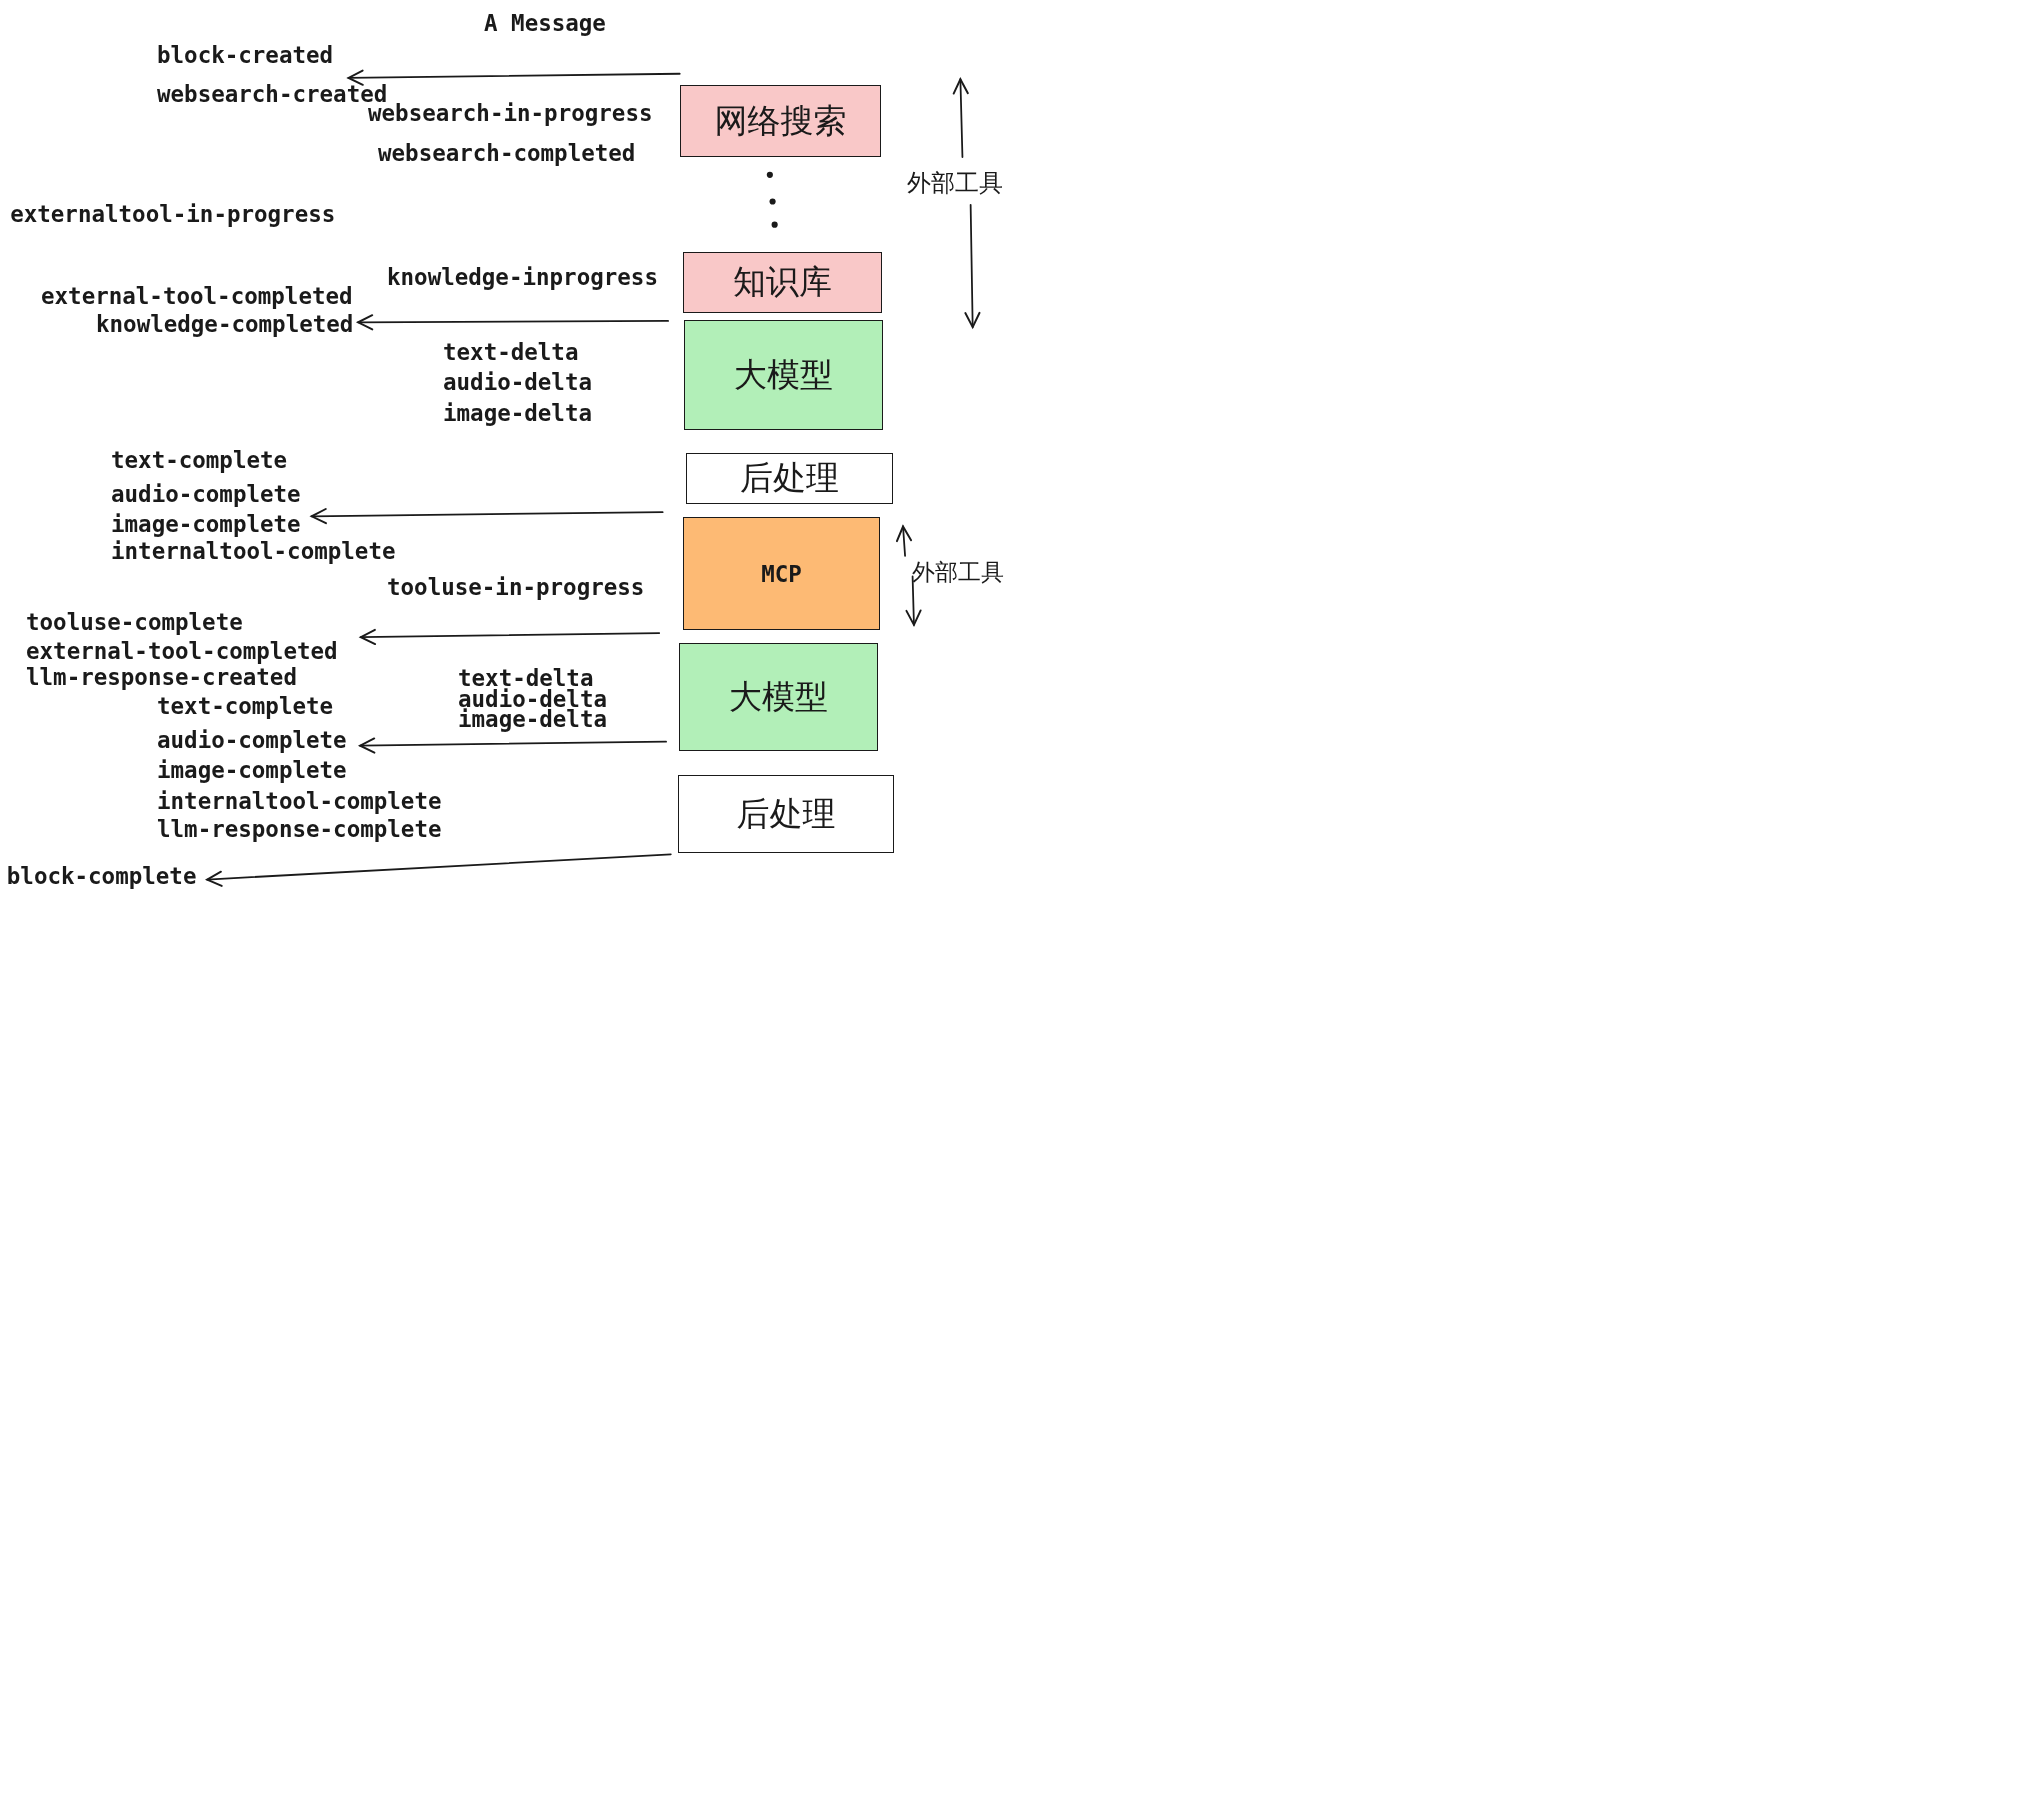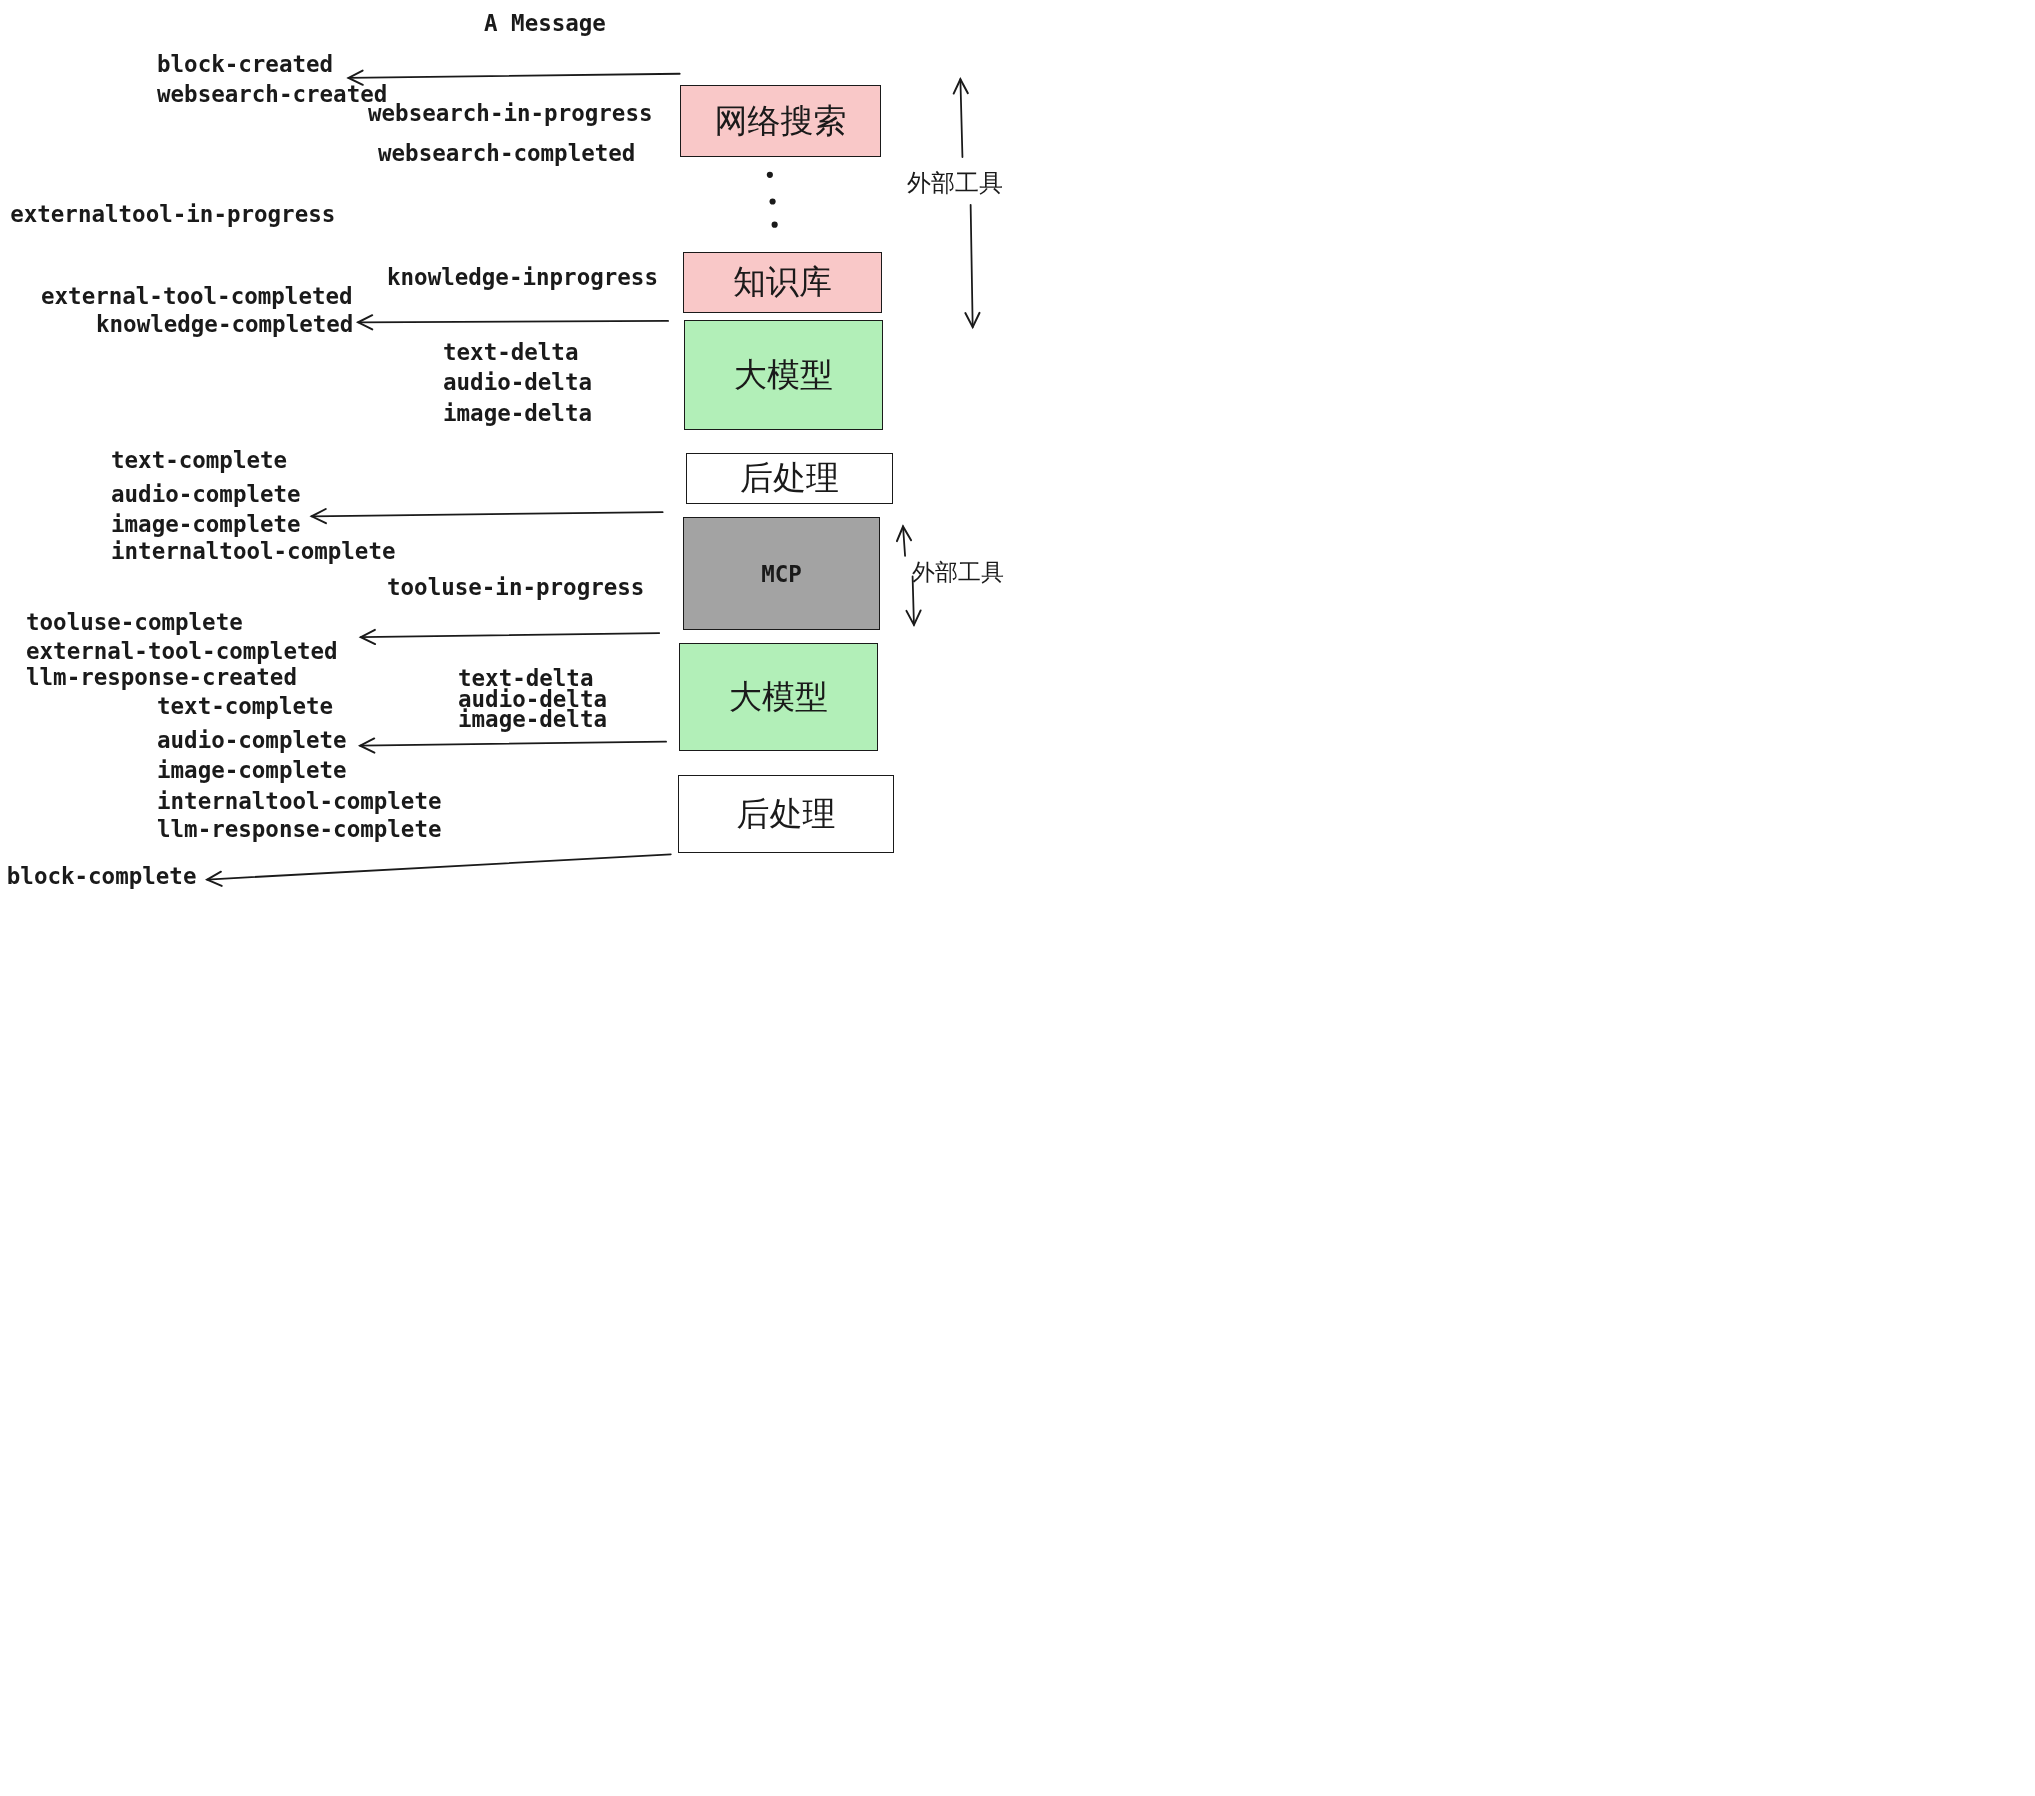--- a/index.html
+++ b/index.html
@@ -44,21 +44,21 @@
   svg.overlay{position:absolute;left:0;top:0;width:1018px;height:898px;pointer-events:none;}
   svg .ln{stroke:#1a1a1a;stroke-width:2.6;fill:none;stroke-linecap:round;}
 </style>
 </head>
 <body>
 
 <div id="canvas">
 
   <div class="title">A Message</div>
 
-  <div class="ev" style="left:157px;top:51px">block-created</div>
+  <div class="ev" style="left:157px;top:42px">block-created</div>
   <div class="ev" style="left:157px;top:81px">websearch-created</div>
   <div class="ev" style="left:368px;top:100px">websearch-in-progress</div>
   <div class="ev" style="left:378px;top:140px">websearch-completed</div>
   <div class="ev" style="left:10.2px;top:201px">externaltool-in-progress</div>
   <div class="ev" style="left:387px;top:264px">knowledge-inprogress</div>
   <div class="ev" style="left:41px;top:283px">external-tool-completed</div>
   <div class="ev" style="left:96px;top:311px">knowledge-completed</div>
   <div class="ev" style="left:443px;top:339px">text-delta</div>
   <div class="ev" style="left:443px;top:369px">audio-delta</div>
   <div class="ev" style="left:443px;top:400px">image-delta</div>
@@ -85,21 +85,21 @@
   </div>
   <div class="box" style="left: 683px; top: 252px; width: 199px; height: 61px; background: rgb(249, 200, 200); text-align: right;">
     <span>知识库</span>
   </div>
   <div class="box" style="left: 684px; top: 320px; width: 199px; height: 110px; background: rgb(178, 239, 184);">
     <span>大模型</span>
   </div>
   <div class="box" style="left: 686px; top: 453px; width: 207px; height: 51px; background: rgb(255, 255, 255);">
     <span>后处理</span>
   </div>
-  <div class="box mono-label" style="left: 683px; top: 517px; width: 197px; height: 113px; background: #a3a3a3;">
+  <div class="box mono-label" style="left: 683px; top: 517px; width: 197px; height: 113px; background: #fdba74;">
     <span>MCP</span>
   </div>
   <div class="box" style="left: 679px; top: 643px; width: 199px; height: 108px; background: rgb(178, 239, 184);">
     <span>大模型</span>
   </div>
   <div class="box" style="left: 678px; top: 775px; width: 216px; height: 78px; background: rgb(255, 255, 255);">
     <span>后处理</span>
   </div>
 
   <div class="side-label" style="left:907px;top:167px">外部工具</div>

